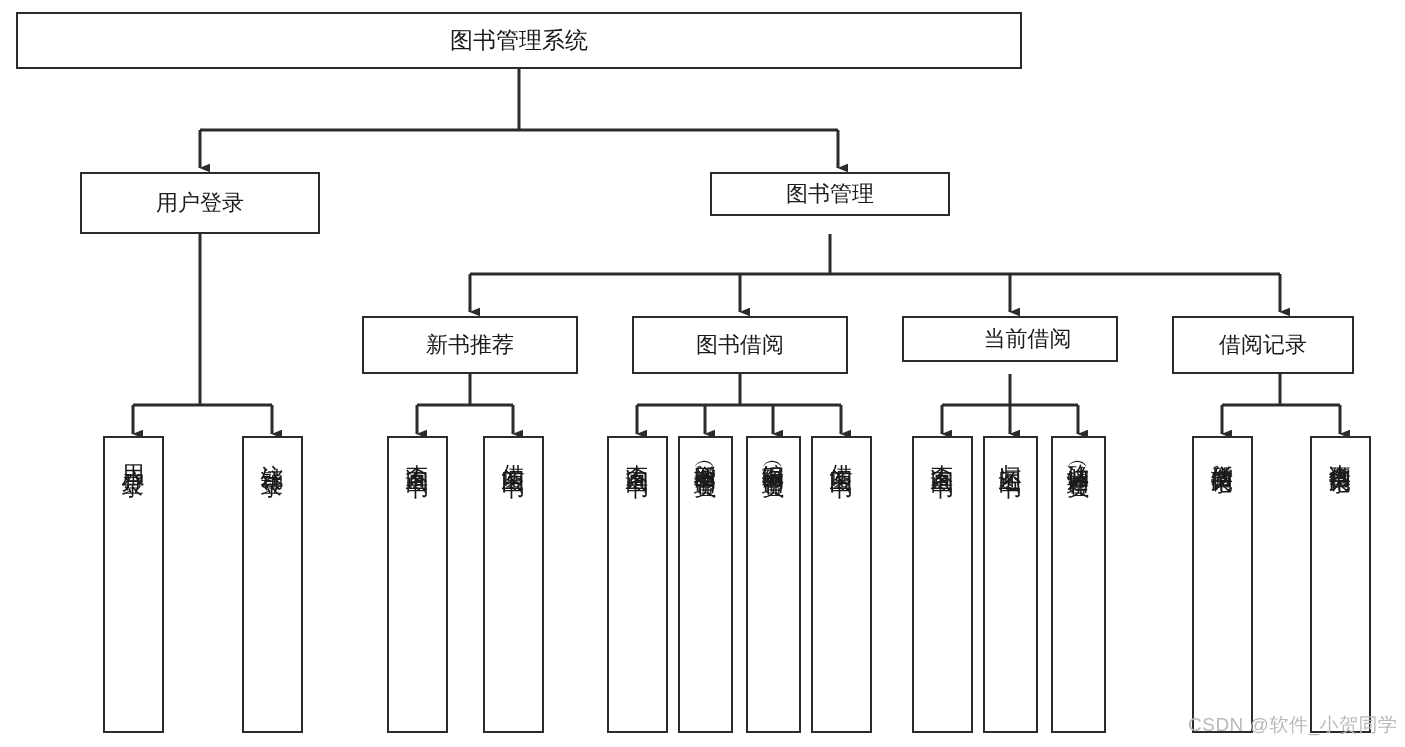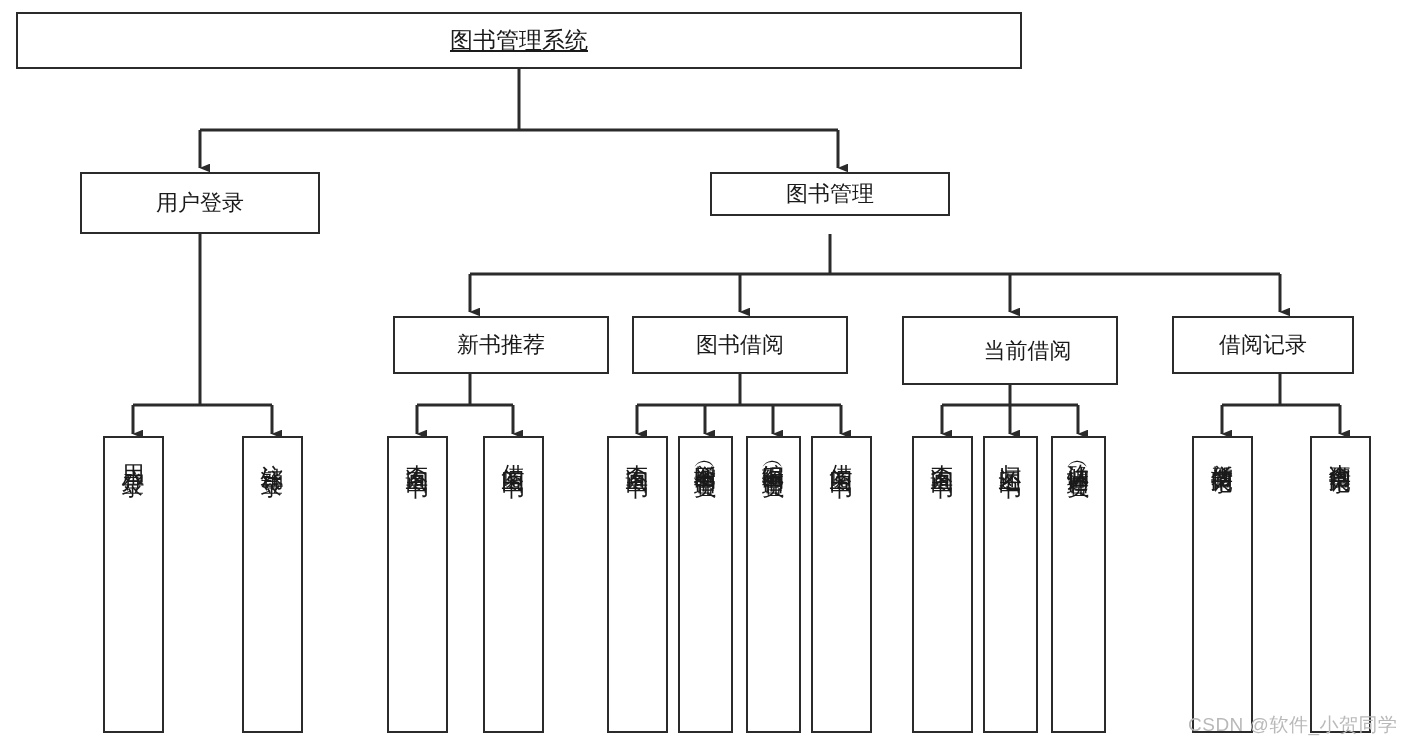--- a/index.html
+++ b/index.html
@@ -32,21 +32,21 @@
   }
   .node .lbl{
     display:block;
     text-align:center;
     line-height:1.18;
     white-space:nowrap;
   }
   .h-node .lbl{
     font-size:22px;
   }
-  .node.title .lbl{font-size:23px;text-decoration:underline;}
+  .node.title .lbl{font-size:23px;}
   
   .v-node{
     align-items:flex-start;
     justify-content:center;
     padding-top:8px;
   }
   .v-node .lbl{
     writing-mode:vertical-rl;
     text-orientation:upright;
     font-size:23px;
@@ -124,27 +124,27 @@
     <span class="lbl">图书管理系统</span>
   </div>
 
   <div class="node h-node" style="left:80px;top:172px;width:240px;height:62px;">
     <span class="lbl">用户登录</span>
   </div>
   <div class="node h-node" style="left:710px;top:172px;width:240px;height:44px;">
     <span class="lbl">图书管理</span>
   </div>
 
-  <div class="node h-node" style="left:362px;top:316px;width:216px;height:58px;margin-left:31px;">
+  <div class="node h-node" style="left:362px;top:316px;width:216px;height:58px;">
     <span class="lbl">新书推荐</span>
   </div>
   <div class="node h-node" style="left:632px;top:316px;width:216px;height:58px;justify-content:center;">
     <span class="lbl">图书借阅</span>
   </div>
-  <div class="node h-node" style="left:902px;top:316px;width:216px;height:69px;padding-left:35px;">
+  <div class="node h-node" style="left:902px;top:316px;width:216px;height:46px;padding-left:35px;">
     <span class="lbl">当前借阅</span>
   </div>
   <div class="node h-node" style="left:1172px;top:316px;width:182px;height:58px;">
     <span class="lbl">借阅记录</span>
   </div>
 
   <div class="node v-node" style="left:103px;top:436px;width:61px;height:297px;">
     <span class="lbl">用户登录</span>
   </div>
   <div class="node v-node" style="left:242px;top:436px;width:61px;height:297px;">

